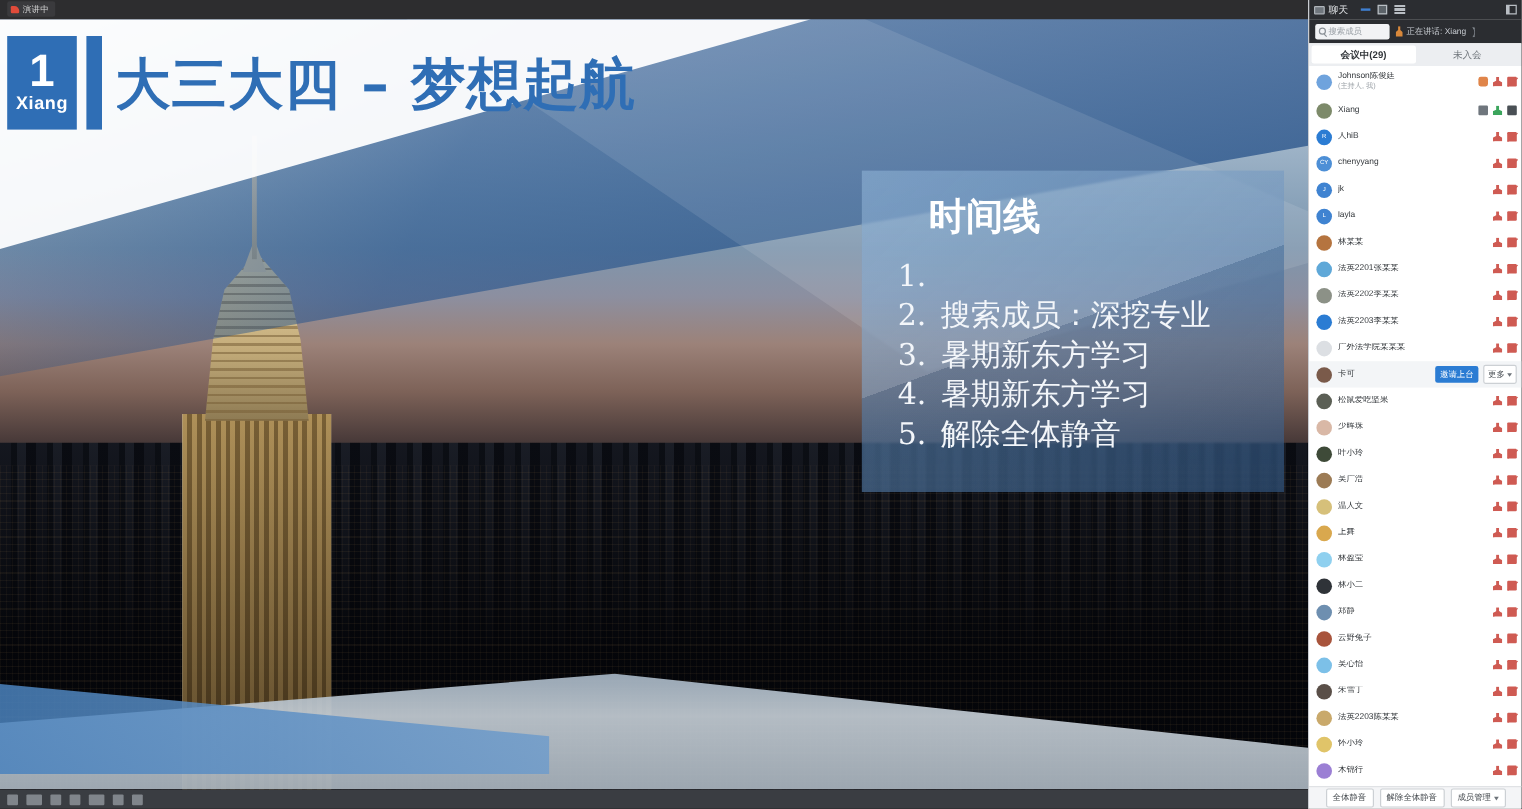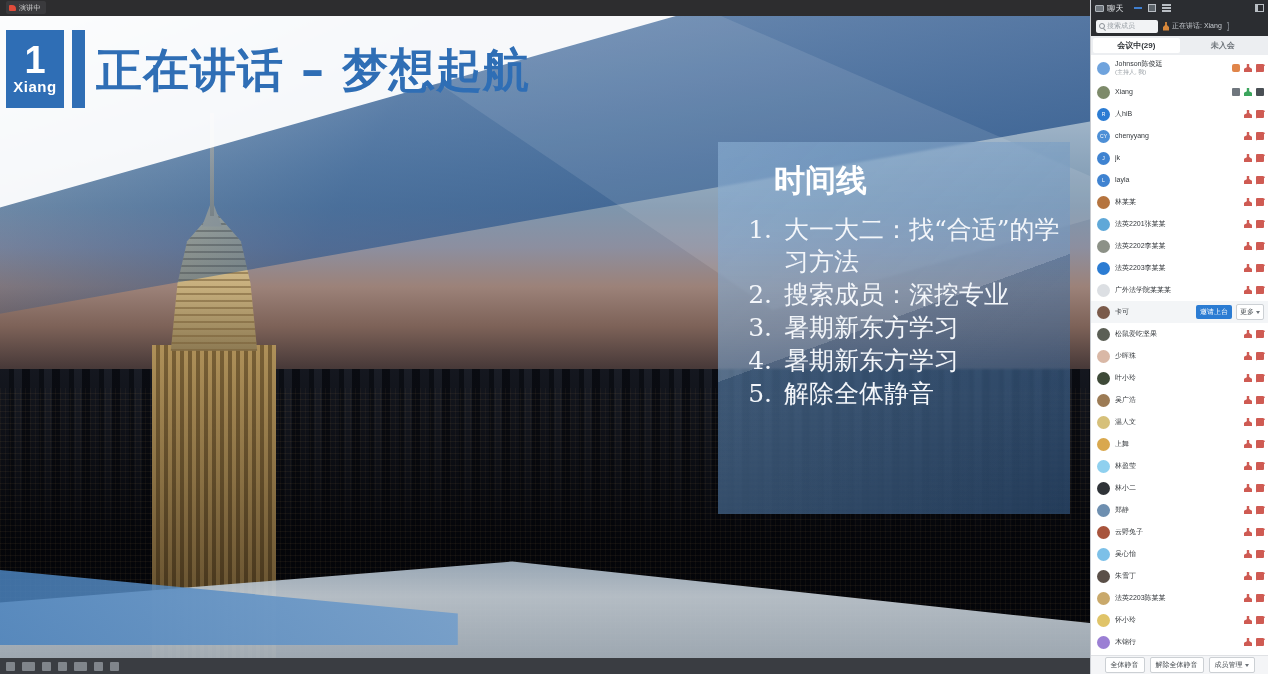--- a/index.html
+++ b/index.html
@@ -142,21 +142,21 @@
   }
   #slide-title {
     position: absolute; left: 96px; top: 24px;
     font-size: 46px; font-weight: bold; color: #2f6eb5;
     letter-spacing: 1px; white-space: nowrap;
     font-family: "DejaVu Sans", sans-serif;
   }
 
   
   #timeline {
-    position: absolute; left: 718px; top: 126px; width: 352px; height: 372px;
+    position: absolute; left: 718px; top: 126px; width: 352px; height: 268px;
     background: linear-gradient(135deg, rgba(118,160,202,.62), rgba(64,110,162,.52));
     backdrop-filter: blur(1px);
   }
   #timeline::after {
     content: ""; position: absolute; inset: 0;
     background: linear-gradient(160deg, rgba(255,255,255,.10) 0 48%, rgba(20,45,80,.12) 48% 100%);
   }
   #tl-title {
     position: absolute; left: 56px; top: 18px;
     font-size: 31px; font-weight: bold; color: #ffffff;
@@ -247,21 +247,21 @@
   #speaking .sound {
     margin-left: 2px; color: #8b9198; font-size: 9px; letter-spacing: -2px;
   }
 
   #tabs {
     height: 19px; flex: 0 0 19px; background: #eceef1;
     display: flex; align-items: stretch; padding: 2px;
   }
   #tabs .tab {
     flex: 1; display: flex; align-items: center; justify-content: center;
-    font-size: 8px; color: #6d7379; border-radius: 2px; font-weight: bold;
+    font-size: 8px; color: #6d7379; border-radius: 2px;
   }
   #tabs .tab.active { background: #ffffff; color: #303438; font-weight: bold; }
 
   #members {
     flex: 1 1 auto; overflow: hidden; background: #fff; position: relative;
   }
   .member {
     height: 22px; display: flex; align-items: center;
     padding: 0 4px 0 6px; gap: 5px; position: relative;
   }
@@ -353,28 +353,27 @@
 
       <div id="band-top"></div>
       <div id="band-white"></div>
       <div id="band-accent"></div>
 
       <div id="part-badge">
         <span class="num">1</span>
         <span class="lbl">Xiang</span>
       </div>
       <div id="title-rule"></div>
-      <div id="slide-title">正在讲话 – 梦想起航</div>
+      <div id="slide-title">大三大四 – 梦想起航</div>
 
       <div id="timeline">
         <div id="tl-title">时间线</div>
         <ol id="tl-list">
             <li>
               <span class="idx">1.</span>
-              <span class="txt">大一大二：找“合适”的学习方法</span>
             </li>
             <li>
               <span class="idx">2.</span>
               <span class="txt">搜索成员：深挖专业</span>
             </li>
             <li>
               <span class="idx">3.</span>
               <span class="txt">暑期新东方学习</span>
             </li>
             <li>

